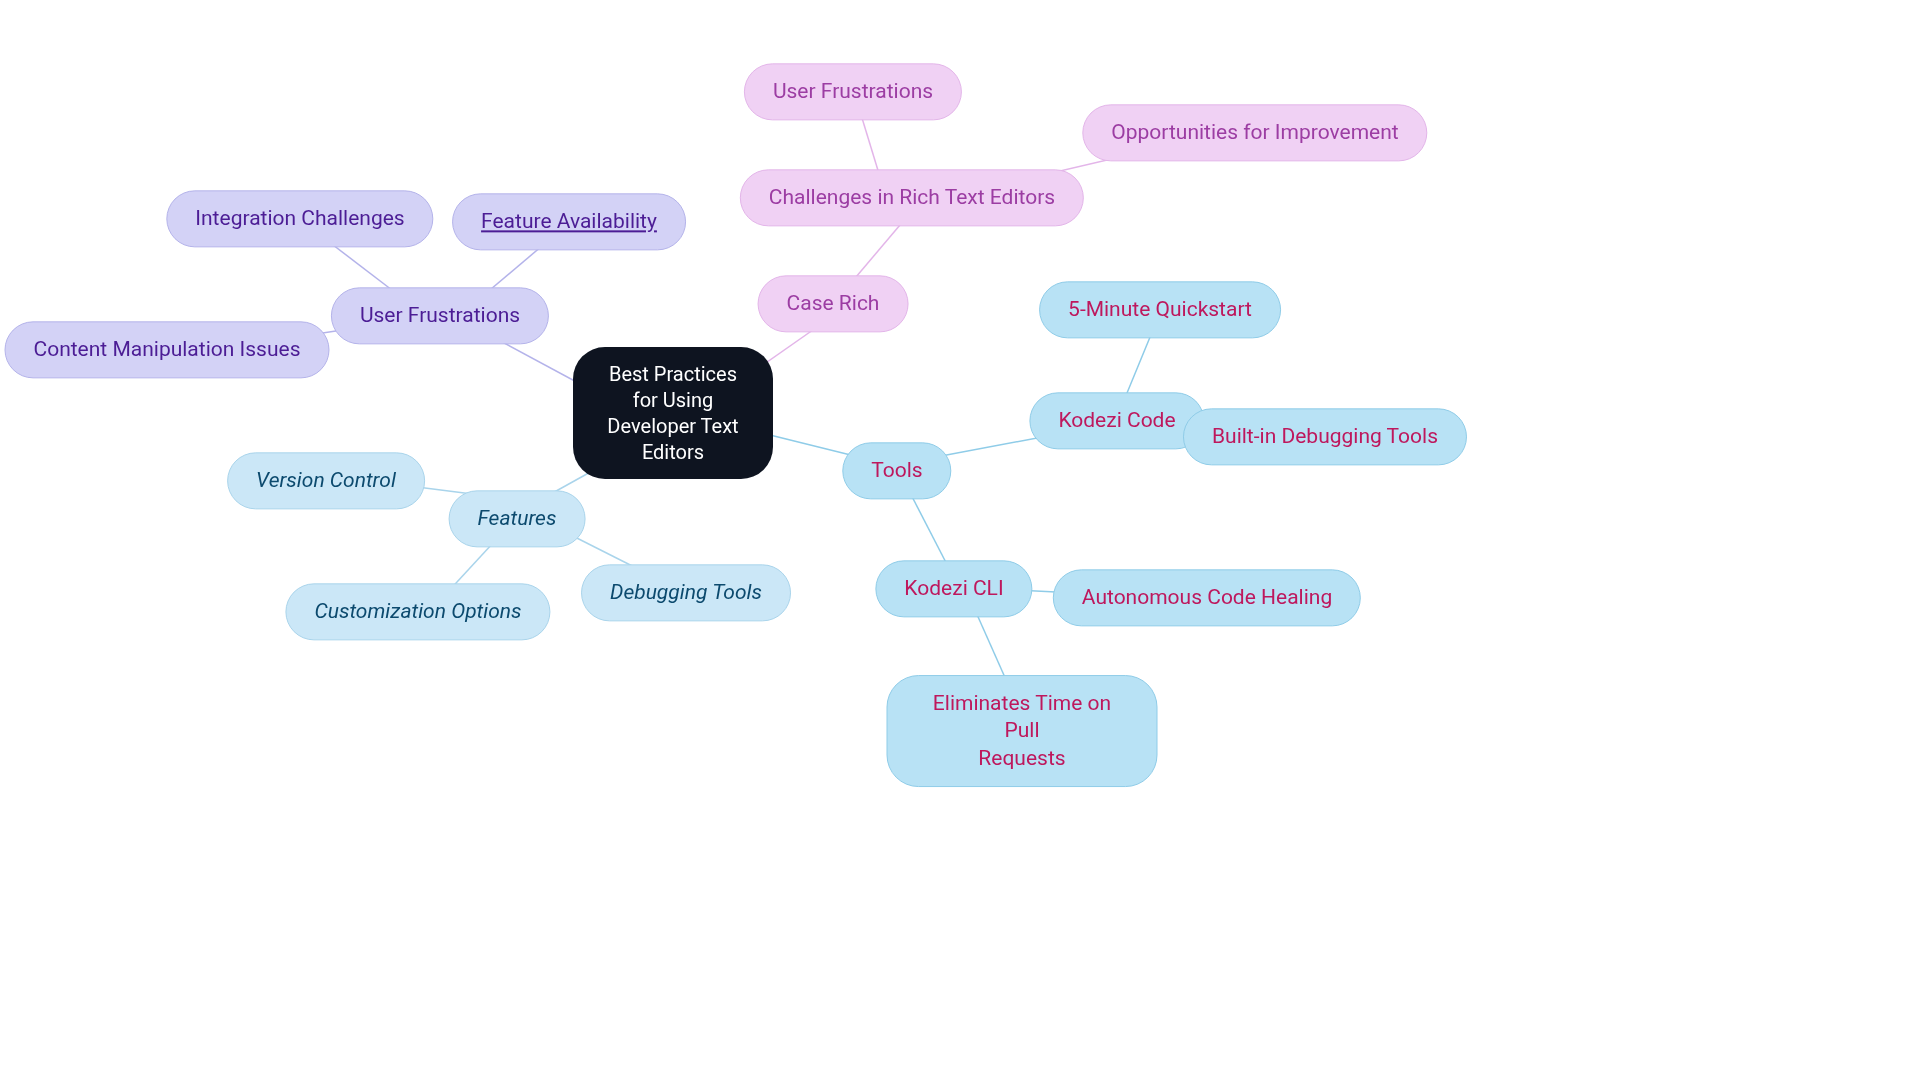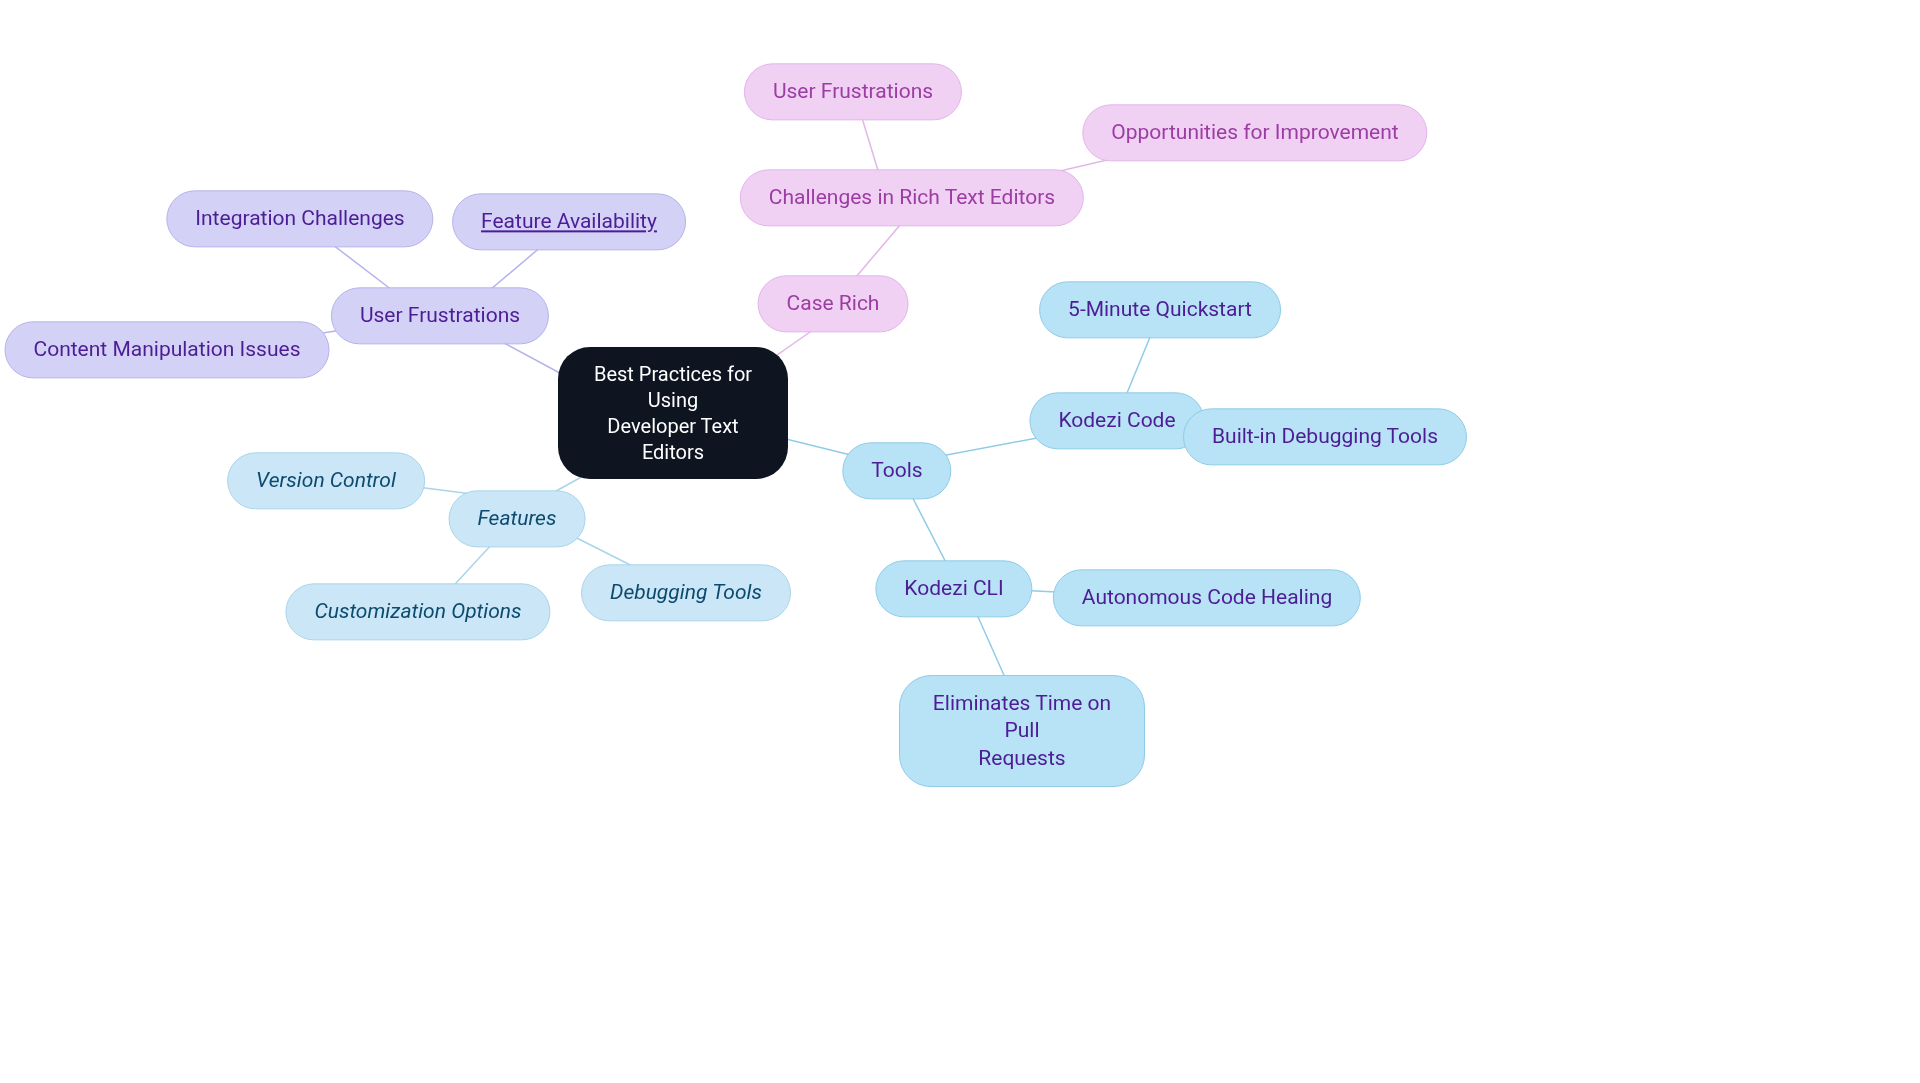--- a/index.html
+++ b/index.html
@@ -36,21 +36,21 @@
     font-size: 20px;
   }
   .blue-light {
     background: #cbe7f7;
     color: #0c4a6e;
     border: 1px solid #a9d4eb;
     font-style: italic;
   }
   .blue-med {
     background: #b8e2f5;
-    color: #4c1d95;
+    color: #be185d;
     border: 1px solid #8fcce8;
   }
   .purple {
     background: #d3d2f6;
     color: #4c1d95;
     border: 1px solid #b4b3ea;
   }
   .pink {
     background: #f0d1f4;
     color: #9c3da3;
@@ -94,32 +94,32 @@
   <line x1="375" y1="325" x2="245" y2="345" stroke="#b4b3ea"></line>
 
   <line x1="845" y1="290" x2="900" y2="225" stroke="#e3b5e9"></line>
 
   <line x1="880" y1="177" x2="862" y2="118" stroke="#e3b5e9"></line>
   <line x1="1000" y1="185" x2="1150" y2="150" stroke="#e3b5e9"></line>
 </svg>
 
 <div class="canvas">
 
-  <div class="node root" style="left:673px; top:413px; width:230px;">Best Practices for Using
+  <div class="node root" style="left:673px; top:413px; width:200px;">Best Practices for Using
 Developer Text Editors</div>
 
   <div class="node blue-med" style="left:897px; top:471px;">Tools</div>
 
   <div class="node blue-med" style="left:1117px; top:421px;">Kodezi Code</div>
   <div class="node blue-med" style="left:1160px; top:310px;">5-Minute Quickstart</div>
   <div class="node blue-med" style="left:1325px; top:437px;">Built-in Debugging Tools</div>
 
   <div class="node blue-med" style="left:954px; top:589px;">Kodezi CLI</div>
   <div class="node blue-med" style="left:1207px; top:598px;">Autonomous Code Healing</div>
-  <div class="node blue-med" style="left:1022px; top:731px; width:246px;">Eliminates Time on Pull
+  <div class="node blue-med" style="left:1022px; top:731px; width:271px;">Eliminates Time on Pull
 Requests</div>
 
   <div class="node blue-light" style="left:517px; top:511px;margin-top:8px;">Features</div>
   <div class="node blue-light" style="left:326px; top:481px;">Version Control</div>
   <div class="node blue-light" style="left:418px; top:612px;">Customization Options</div>
   <div class="node blue-light" style="left:686px; top:593px;">Debugging Tools</div>
 
   <div class="node purple" style="left:440px; top:316px;">User Frustrations</div>
   <div class="node purple" style="left:300px; top:219px;">Integration Challenges</div>
   <div class="node purple" style="left:569px; top:222px;text-decoration:underline;">Feature Availability</div>

